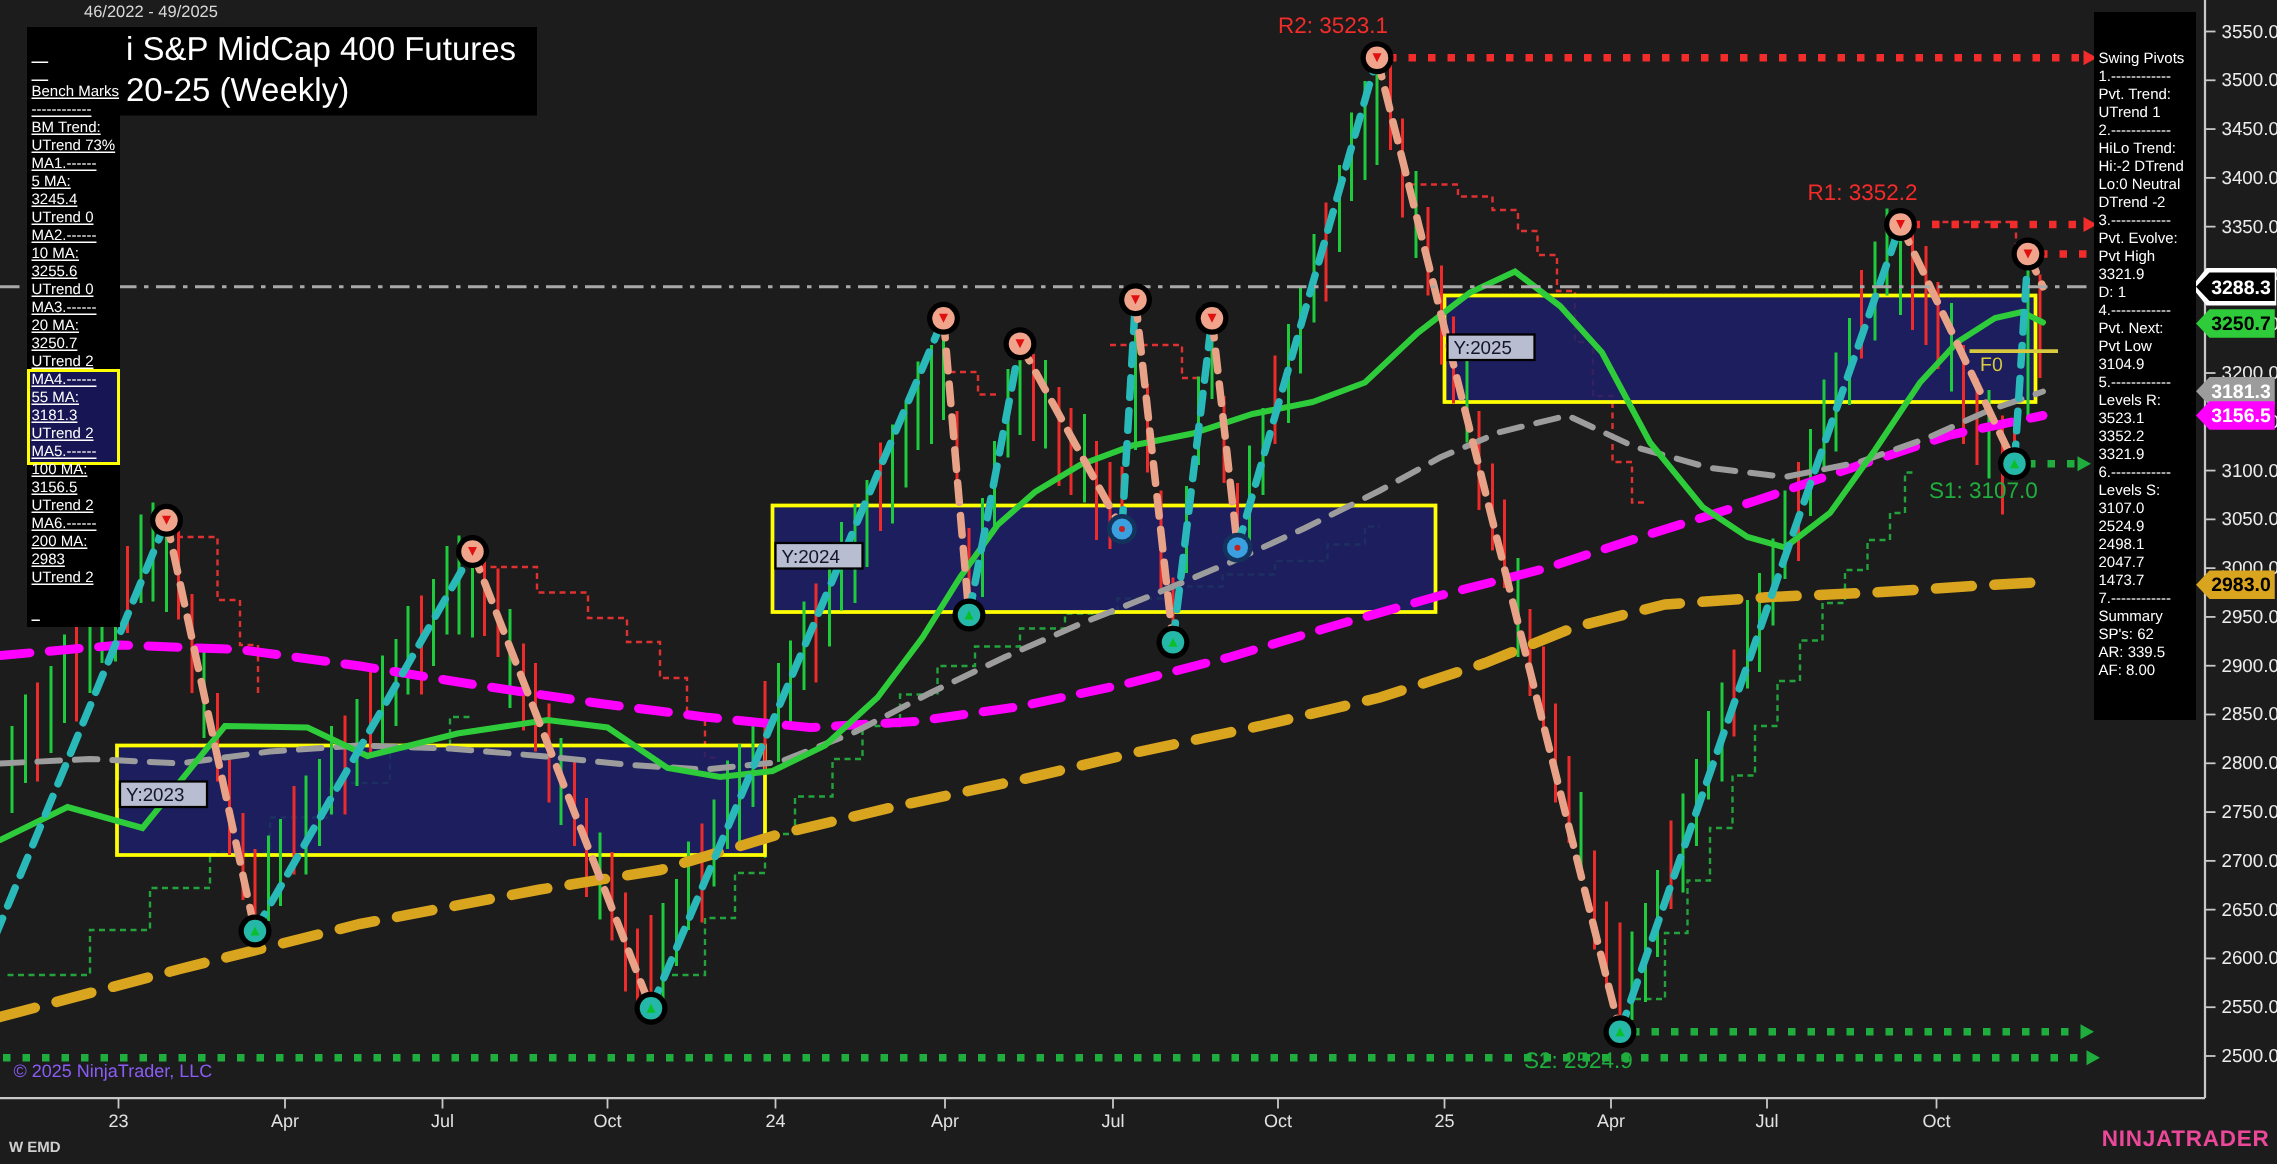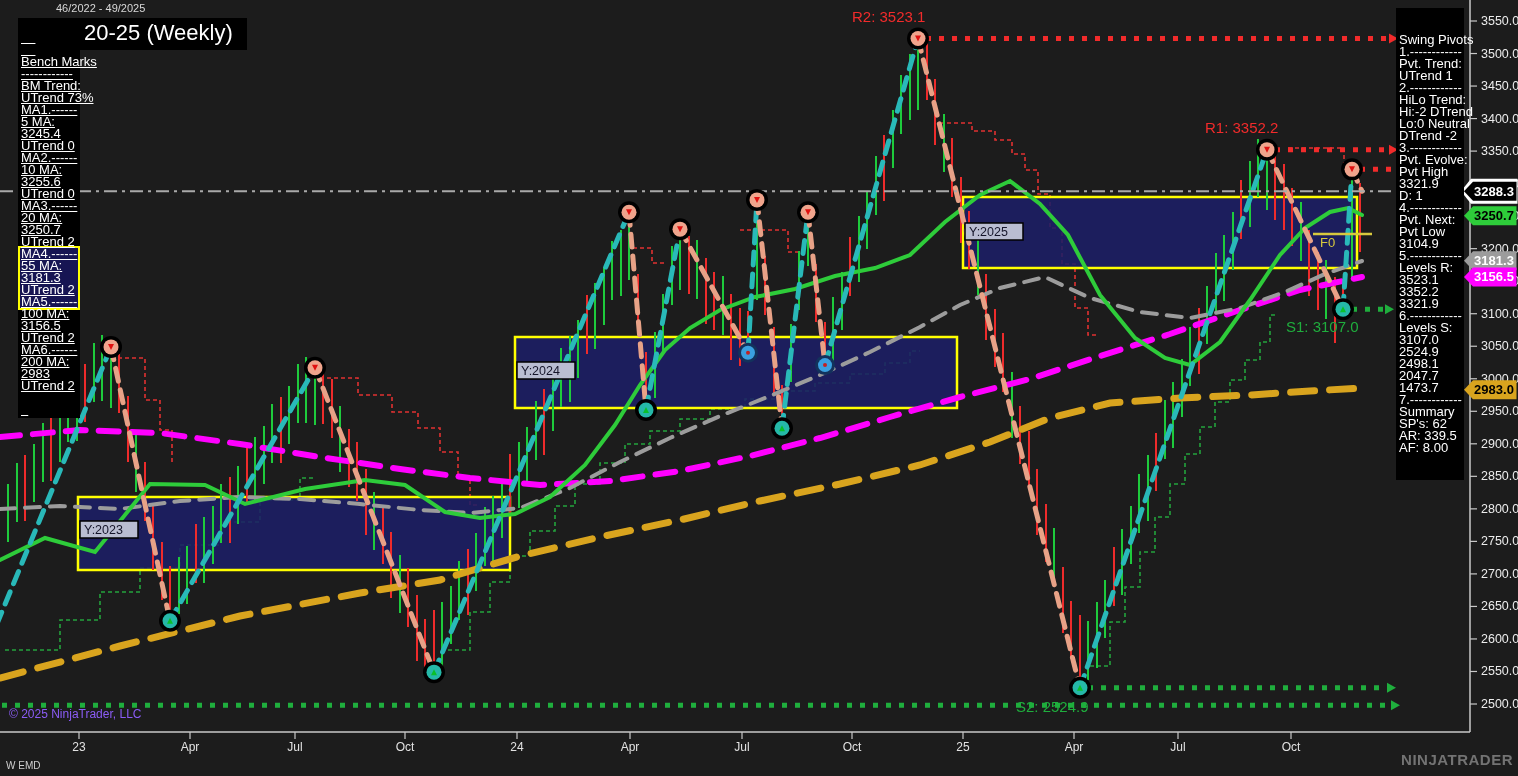--- a/index.html
+++ b/index.html
@@ -3,30 +3,30 @@
 <meta charset="utf-8">
 <style>
   html,body{margin:0;padding:0;background:#101010;}
   #app{position:relative;width:1518px;height:776px;background:#1c1c1c;overflow:hidden;
        font-family:"Liberation Sans",sans-serif;}
   #chart{position:absolute;left:0;top:0;}
   svg text{font-family:"Liberation Sans",sans-serif;}
   #range-label{position:absolute;left:16px;top:2px;font-size:11px;color:#d8d8d8;margin-left:40px;}
   #title-block{position:absolute;left:74px;top:18px;background:#000;color:#fff;
                font-size:22px;line-height:27px;padding:1px 14px 4px 10px;white-space:nowrap;}
-  .side-panel{position:absolute;background:#000;color:#fff;font-size:13px;line-height:12px;
+  .side-panel{position:absolute;background:#000;color:#fff;font-size:10px;line-height:12px;
               white-space:pre;padding:2px 3px;}
   #bench{left:18px;top:18px;width:56px;text-decoration:underline;}
   #pivotp{left:1396px;top:8px;width:62px;}
   .pl{position:relative;height:12px;z-index:2;}
   #bench-hl{position:absolute;left:0;width:100%;background:#171553;border:2px solid #ffff00;
             box-sizing:border-box;z-index:1;}
   #copyright{position:absolute;left:9px;top:707px;font-size:12px;color:#8b5cf6;}
-  #series-tag{position:absolute;left:6px;top:760px;font-size:10px;color:#cfcfcf;}
-  #brand{position:absolute;right:5px;top:751px;font-size:15px;font-weight:bold;color:#737373;
+  #series-tag{position:absolute;left:6px;top:760px;font-size:10px;color:#cfcfcf;font-weight:bold;}
+  #brand{position:absolute;right:5px;top:751px;font-size:15px;font-weight:bold;color:#ec4899;
          letter-spacing:.5px;}
 </style>
 </head>
 <body>
 
 <div id="app">
   <svg id="chart" width="1518" height="776">
       <polyline points="5,650 60,650 60,620 100,620 100,592 140,592 140,568 180,568 180,545 220,545 220,522 260,522 260,500 300,500 300,478 315,478" fill="none" stroke="#23a33c" stroke-width="1.6" stroke-dasharray="4 3"></polyline>
       <polyline points="448,650 470,650 470,612 490,612 490,582 510,582 510,556 530,556 530,531 555,531 555,506 575,506 575,484 600,484 600,463 625,463 625,444 650,444 650,431 680,431 680,419 710,419 710,409 745,409 745,399 780,399 780,391 815,391 815,383 850,383 850,374 885,374 885,363 910,363 910,351 920,351" fill="none" stroke="#23a33c" stroke-width="1.6" stroke-dasharray="4 3"></polyline>
       <polyline points="1090,666 1110,666 1110,622 1125,622 1125,587 1140,587 1140,552 1155,552 1155,517 1170,517 1170,484 1185,484 1185,454 1200,454 1200,427 1215,427 1215,402 1230,402 1230,380 1245,380 1245,360 1260,360 1260,342 1270,342 1270,315 1278,315" fill="none" stroke="#23a33c" stroke-width="1.6" stroke-dasharray="4 3"></polyline>
@@ -373,20 +373,21 @@
       <text x="1494" y="220.1886640000001" fill="#000000" font-size="13" font-weight="bold" text-anchor="middle">3250.7</text>
       <polygon points="1464,260.8319759999998 1473,251.33197599999983 1516.5,251.33197599999983 1516.5,270.3319759999998 1473,270.3319759999998" fill="#9c9c9c"></polygon>
       <text x="1494" y="265.3319759999998" fill="#ffffff" font-size="13" font-weight="bold" text-anchor="middle">3181.3</text>
       <polygon points="1464,276.96388 1473,267.46388 1516.5,267.46388 1516.5,286.46388 1473,286.46388" fill="#ff00ff"></polygon>
       <text x="1494" y="281.46388" fill="#ffffff" font-size="13" font-weight="bold" text-anchor="middle">3156.5</text>
       <polygon points="1464,389.82216 1473,380.32216 1516.5,380.32216 1516.5,399.32216 1473,399.32216" fill="#d9a41e"></polygon>
       <text x="1494" y="394.32216" fill="#000000" font-size="13" font-weight="bold" text-anchor="middle">2983.0</text>
     </svg>
   <div id="range-label">46/2022 - 49/2025</div>
   <div id="title-block">
+    <div>i S&amp;P MidCap 400 Futures</div>
     <div>20-25 (Weekly)</div>
   </div>
   <div id="bench" class="side-panel">
     <div id="bench-hl" style="top: 228px; height: 64px;"></div>
     <div id="bench-lines"><div class="pl">Bench Marks</div><div class="pl">------------</div><div class="pl">BM Trend:</div><div class="pl">UTrend 73%</div><div class="pl">MA1.------</div><div class="pl">5 MA:</div><div class="pl">3245.4</div><div class="pl">UTrend 0</div><div class="pl">MA2.------</div><div class="pl">10 MA:</div><div class="pl">3255.6</div><div class="pl">UTrend 0</div><div class="pl">MA3.------</div><div class="pl">20 MA:</div><div class="pl">3250.7</div><div class="pl">UTrend 2</div><div class="pl">MA4.------</div><div class="pl">55 MA:</div><div class="pl">3181.3</div><div class="pl">UTrend 2</div><div class="pl">MA5.------</div><div class="pl">100 MA:</div><div class="pl">3156.5</div><div class="pl">UTrend 2</div><div class="pl">MA6.------</div><div class="pl">200 MA:</div><div class="pl">2983</div><div class="pl">UTrend 2</div></div>
   </div>
   <div id="pivotp" class="side-panel">
     <div id="pivot-lines"><div class="pl">Swing Pivots</div><div class="pl">1.------------</div><div class="pl">Pvt. Trend:</div><div class="pl">UTrend 1</div><div class="pl">2.------------</div><div class="pl">HiLo Trend:</div><div class="pl">Hi:-2 DTrend</div><div class="pl">Lo:0 Neutral</div><div class="pl">DTrend -2</div><div class="pl">3.------------</div><div class="pl">Pvt. Evolve:</div><div class="pl">Pvt High</div><div class="pl">3321.9</div><div class="pl">D: 1</div><div class="pl">4.------------</div><div class="pl">Pvt. Next:</div><div class="pl">Pvt Low</div><div class="pl">3104.9</div><div class="pl">5.------------</div><div class="pl">Levels R:</div><div class="pl">3523.1</div><div class="pl">3352.2</div><div class="pl">3321.9</div><div class="pl">6.------------</div><div class="pl">Levels S:</div><div class="pl">3107.0</div><div class="pl">2524.9</div><div class="pl">2498.1</div><div class="pl">2047.7</div><div class="pl">1473.7</div><div class="pl">7.------------</div><div class="pl">Summary</div><div class="pl">SP's: 62</div><div class="pl">AR: 339.5</div><div class="pl">AF: 8.00</div></div>
   </div>
   <div id="copyright">© 2025 NinjaTrader, LLC</div>

